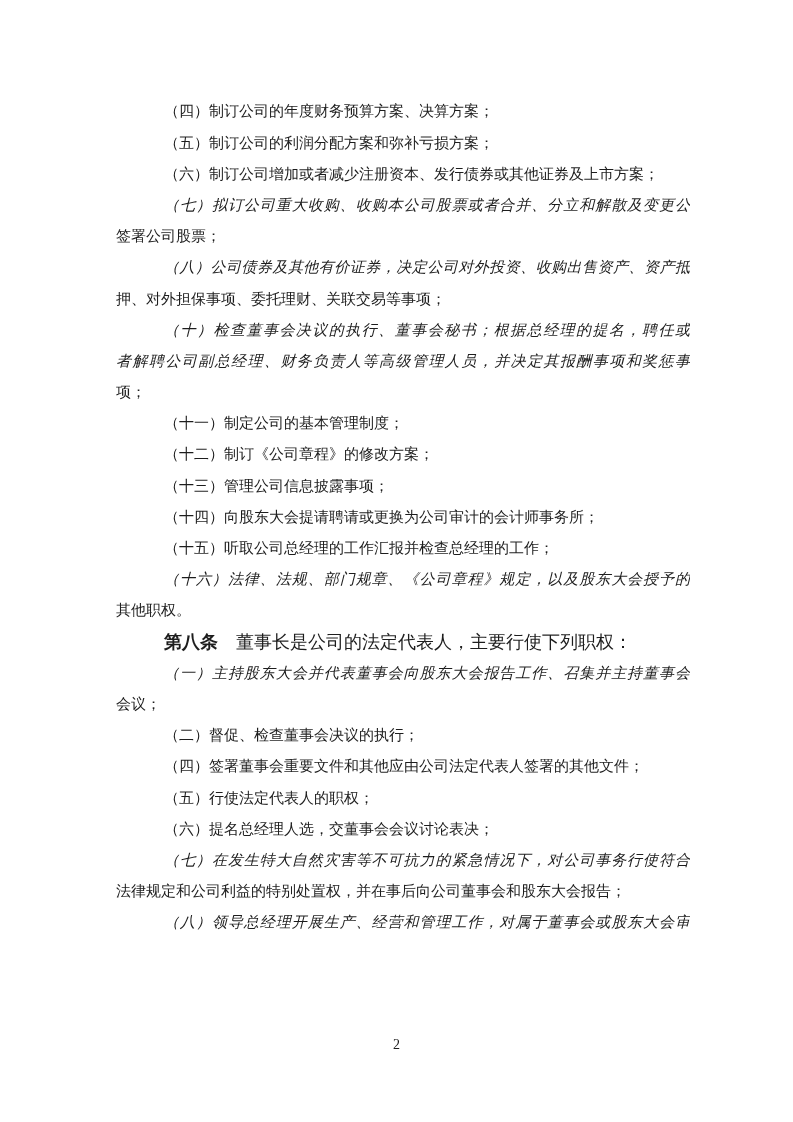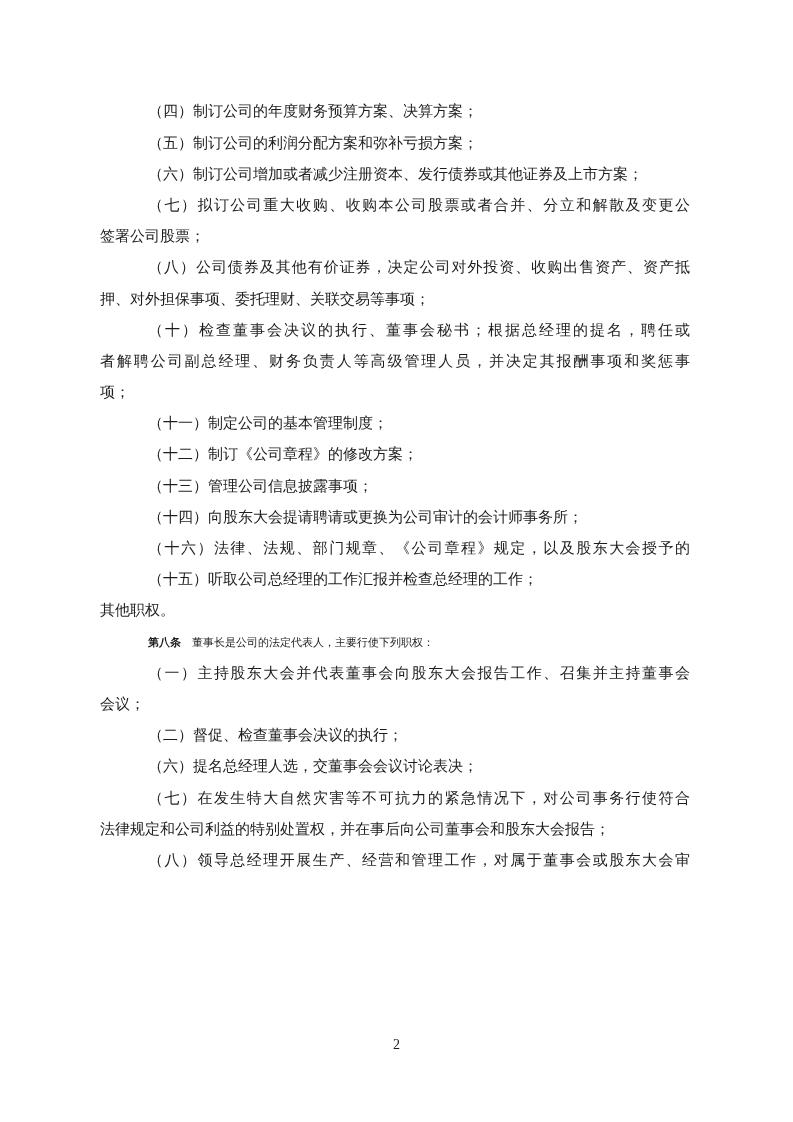--- a/index.html
+++ b/index.html
@@ -18,24 +18,25 @@
     top: 96.4px;
     width: 590px;
   }
   .text-line {
     font-size: 15px;
     line-height: 31.2px;
     height: 31.2px;
     text-align: justify;
     text-align-last: left;
     overflow: hidden;
+    margin-left: 16px;
   }
   .text-line.indent { padding-left: 48px; }
-  .text-line.justify { text-align-last: justify; }
-  .text-line.heading { font-size: 11px; }
+  .text-line.justify { text-align-last: justify; font-style: italic; }
+  .text-line.heading { font-size: 18px; }
   .text-line.heading b { font-weight: bold; }
   .page-number {
     position: absolute;
     top: 1035px;
     left: 0;
     width: 100%;
     text-align: center;
     font-size: 14px;
     line-height: 20px;
     color: #1d1d1d;
@@ -52,26 +53,28 @@
     <div class="text-line">签署公司股票；</div>
     <div class="text-line indent justify">（八）公司债券及其他有价证券，决定公司对外投资、收购出售资产、资产抵</div>
     <div class="text-line">押、对外担保事项、委托理财、关联交易等事项；</div>
     <div class="text-line indent justify">（十）检查董事会决议的执行、董事会秘书；根据总经理的提名，聘任或</div>
     <div class="text-line justify">者解聘公司副总经理、财务负责人等高级管理人员，并决定其报酬事项和奖惩事</div>
     <div class="text-line">项；</div>
     <div class="text-line indent">（十一）制定公司的基本管理制度；</div>
     <div class="text-line indent">（十二）制订《公司章程》的修改方案；</div>
     <div class="text-line indent">（十三）管理公司信息披露事项；</div>
     <div class="text-line indent">（十四）向股东大会提请聘请或更换为公司审计的会计师事务所；</div>
+    <div class="text-line indent">（十五）听取公司总经理的工作汇报并检查总经理的工作；</div>
     <div class="text-line indent justify">（十六）法律、法规、部门规章、《公司章程》规定，以及股东大会授予的</div>
-    <div class="text-line indent">（十五）听取公司总经理的工作汇报并检查总经理的工作；</div>
     <div class="text-line">其他职权。</div>
     <div class="text-line indent heading"><b>第八条</b><span>　董事长是公司的法定代表人，主要行使下列职权：</span></div>
     <div class="text-line indent justify">（一）主持股东大会并代表董事会向股东大会报告工作、召集并主持董事会</div>
     <div class="text-line">会议；</div>
     <div class="text-line indent">（二）督促、检查董事会决议的执行；</div>
+    <div class="text-line indent">（四）签署董事会重要文件和其他应由公司法定代表人签署的其他文件；</div>
+    <div class="text-line indent">（五）行使法定代表人的职权；</div>
     <div class="text-line indent">（六）提名总经理人选，交董事会会议讨论表决；</div>
     <div class="text-line indent justify">（七）在发生特大自然灾害等不可抗力的紧急情况下，对公司事务行使符合</div>
     <div class="text-line">法律规定和公司利益的特别处置权，并在事后向公司董事会和股东大会报告；</div>
     <div class="text-line indent justify">（八）领导总经理开展生产、经营和管理工作，对属于董事会或股东大会审</div>
   </div>
 
 <div class="page-number">2</div>
 
 </body></html>

